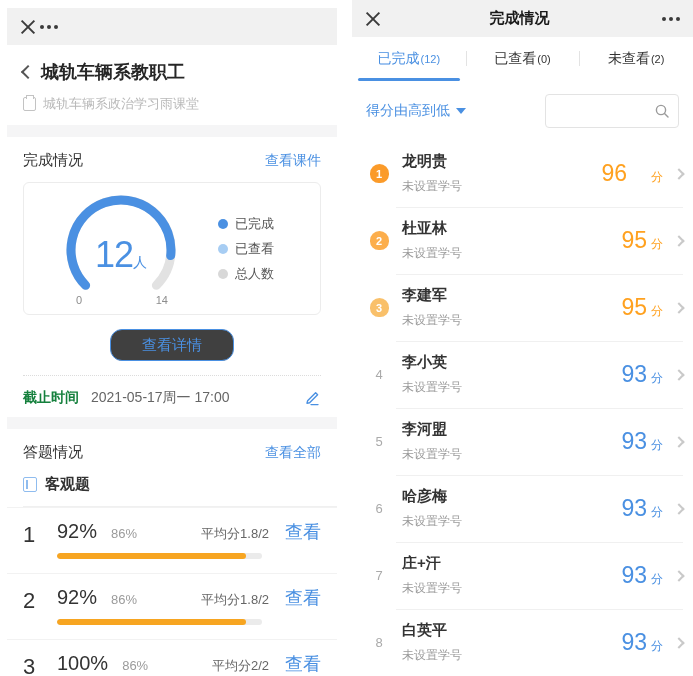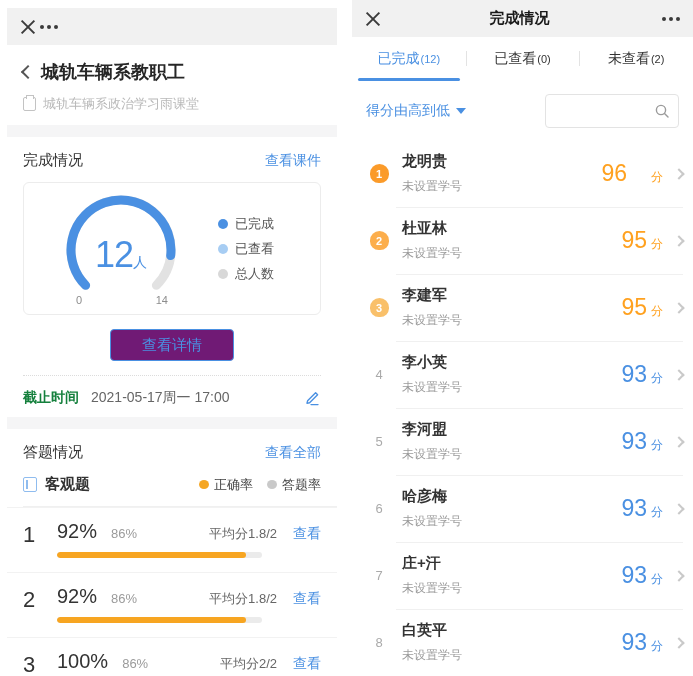--- a/index.html
+++ b/index.html
@@ -42,21 +42,21 @@
   .gauge-unit { font-size:14px; }
   .gauge-min,.gauge-max { position:absolute; bottom:2px; font-size:11px; color:#8d8d8d; }
   .gauge-min { left:44px; } .gauge-max { right:42px; }
   .legend { list-style:none; margin-left:8px; }
   .legend li { display:flex; align-items:center; margin:7px 0; }
   .dot { width:10px; height:10px; border-radius:50%; margin-right:7px; flex:0 0 10px; }
   .legend-label { font-size:13px; color:#555; }
 
   .btn-row { text-align:center; margin-top:14px; }
   .btn-detail { display:inline-block; width:124px; height:32px; line-height:30px; border:1px solid #4a90e2;
-    border-radius:4px; background:#701a75; color:#4a90e2; font-size:15px; cursor:pointer; }
+    border-radius:12px; background:#404040; color:#4a90e2; font-size:15px; cursor:pointer; }
 
   .deadline { margin:14px 16px 0; border-top:1px dotted #dcdcdc; padding:13px 0 10px; display:flex; align-items:center; }
   .dl-label { font-size:14px; font-weight:bold; color:#15803d; margin-right:12px; }
   .dl-value { font-size:14px; color:#666; }
   .icon-pencil { margin-left:auto; cursor:pointer; }
 
   
   .qtype-row { display:flex; align-items:center; padding:13px 16px 12px; }
   .icon-doc { width:14px; height:15px; border:1.5px solid #8fbcef; border-radius:2px; position:relative; margin-right:8px; }
   .icon-doc:before { content:""; position:absolute; left:2px; top:2px; bottom:2px; width:2px; background:#8fbcef; }
@@ -66,21 +66,21 @@
   .mini-item .dot { width:9px; height:9px; margin-right:5px; }
   .q-divider { border-top:1px solid #f0f0f0; margin:0 0 0 16px; }
   .q-row { display:flex; padding:12px 16px 14px; border-top:1px solid #f2f2f2; }
   .q-row:first-of-type { border-top:none; }
   .q-index { width:34px; font-size:22px; color:#333; padding-top:2px; flex:0 0 34px; }
   .q-body { flex:1; }
   .q-line { display:flex; align-items:baseline; }
   .q-correct { font-size:20px; color:#333; }
   .q-answer { font-size:13px; color:#9b9b9b; margin-left:14px; }
   .q-avg { font-size:13px; color:#666; margin-left:auto; }
-  .q-action { font-size:14px; color:#4a90e2; margin-left:16px; cursor:pointer; text-decoration:none; }
+  .q-action { font-size:18px; color:#4a90e2; margin-left:16px; cursor:pointer; text-decoration:none; }
   .q-bar { margin-top:9px; width:205px; height:6px; border-radius:3px; background:#ebebeb; overflow:hidden; }
   .q-fill { height:100%; border-radius:3px; background:#f7a521; }
 
   
   .tabs { display:flex; height:44px; align-items:stretch; }
   .tab { flex:1; display:flex; align-items:center; justify-content:center; font-size:14px; color:#333;
     position:relative; cursor:pointer; }
   .tab + .tab:before { content:""; position:absolute; left:0; top:14px; height:15px; width:1px; background:#e3e3e3; }
   .tab .cnt { font-size:11px; margin-left:1px; }
   .tab.active { color:#4a90e2; }
@@ -188,30 +188,20 @@
 
   <section>
     <div class="sec-head">
       <span class="sec-title">答题情况</span>
       <a class="sec-link">查看全部</a>
     </div>
 
     <div class="qtype-row">
       <span class="icon-doc"></span>
       <span class="qtype-label">客观题</span>
-      <span class="mini-legend">
-        <span class="mini-item">
-          <span class="dot" style="background: rgb(245, 166, 35);"></span>
-          <span>正确率</span>
-        </span>
-        <span class="mini-item">
-          <span class="dot" style="background: rgb(201, 201, 201);"></span>
-          <span>答题率</span>
-        </span>
-      </span>
     </div>
     <div class="q-divider"></div>
 
     <div class="q-row">
       <span class="q-index">1</span>
       <div class="q-body">
         <div class="q-line">
           <span class="q-correct">92%</span>
           <span class="q-answer">86%</span>
           <span class="q-avg">平均分1.8/2</span>

